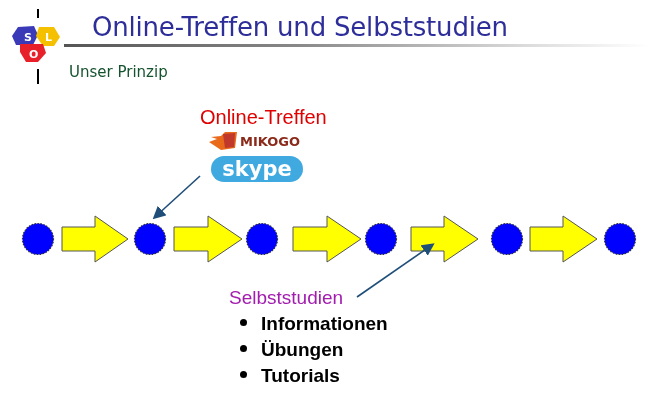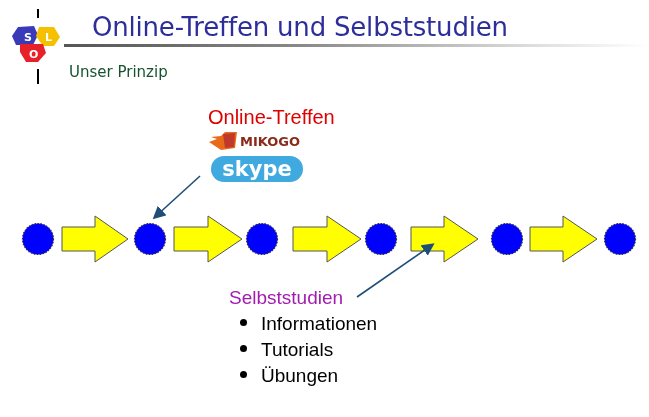--- a/index.html
+++ b/index.html
@@ -3,27 +3,27 @@
 <meta charset="utf-8">
 <style>
   html, body { margin:0; padding:0; background:#ffffff; }
   body { width:649px; height:417px; position:relative; overflow:hidden; font-family:"DejaVu Sans", sans-serif; }
   .abs { position:absolute; }
   #logo { left:10px; top:8px; width:56px; height:80px; }
   #title { left:68px; top:12px; font-size:26px; color:#2e2e9a; white-space:nowrap; letter-spacing:-0.2px;margin-left:24px; }
   #title-rule { left:64px; top:44px; width:585px; height:3px;
     background:linear-gradient(to right, #555 0%, #888 40%, #ddd 80%, #fff 100%); }
   #subtitle { left:69px; top:63px; font-size:15px; color:#14532d; white-space:nowrap; }
-  #online-label { left:208px; top:106px; font-family:"Liberation Sans", sans-serif; font-size:20px; color:#e00000; white-space:nowrap; }
+  #online-label { left:200px; top:106px; font-family:"Liberation Sans", sans-serif; font-size:20px; color:#e00000; white-space:nowrap; }
   #mikogo { left:207px; top:130px; width:100px; height:22px; }
   #skype { left:210px; top:153px; width:95px; height:34px; }
   #diagram { left:0; top:0; width:649px; height:417px; }
   #selbst-label { left:229px; top:287px; font-family:"Liberation Sans", sans-serif; font-size:19px; color:#a21caf; white-space:nowrap; }
   #selbst-list { left:240px; top:311px; margin:0; padding:0; list-style:none; font-family:"Liberation Sans", sans-serif; font-size:19px; color:#000; }
-  #selbst-list li { height:26px; line-height:26px; white-space:nowrap; }
+  #selbst-list li { height:26px; line-height:26px; white-space:nowrap;font-weight:bold; }
   #selbst-list .bullet { display:inline-block; width:7px; height:7px; border-radius:50%; background:#000; margin-right:14px; vertical-align:middle; position:relative; top:-2px; }
 </style>
 </head>
 <body>
 
 <svg id="logo" class="abs" viewBox="0 0 56 80">
   <line x1="28" y1="1" x2="28" y2="10" stroke="#000" stroke-width="2"></line>
   <line x1="28" y1="61" x2="28" y2="76" stroke="#000" stroke-width="2"></line>
   <polygon points="8,19 24,18 28,27 23,37 6,37 2,28" fill="#3a3ab8"></polygon>
   <polygon points="29,19 44,19 50,29 44,38 33,38 26,28" fill="#f5c000"></polygon>
@@ -77,15 +77,15 @@
     <circle cx="620" cy="239" r="15.5" fill="#0000ff" stroke="#333" stroke-width="1.2" stroke-dasharray="1.5,1.5"></circle>
   </g>
 
   <line x1="200" y1="176" x2="155" y2="217" stroke="#1f4e79" stroke-width="1.6" marker-end="url(#ah)"></line>
   <line x1="357" y1="297" x2="432" y2="245" stroke="#1f4e79" stroke-width="1.6" marker-end="url(#ah)"></line>
 </svg>
 
 <div id="selbst-label" class="abs">Selbststudien</div>
 <ul id="selbst-list" class="abs">
   <li><span class="bullet"></span><span>Informationen</span></li>
+  <li><span class="bullet"></span><span>Übungen</span></li>
   <li><span class="bullet"></span><span>Tutorials</span></li>
-  <li><span class="bullet"></span><span>Übungen</span></li>
 </ul>
 
 </body></html>

